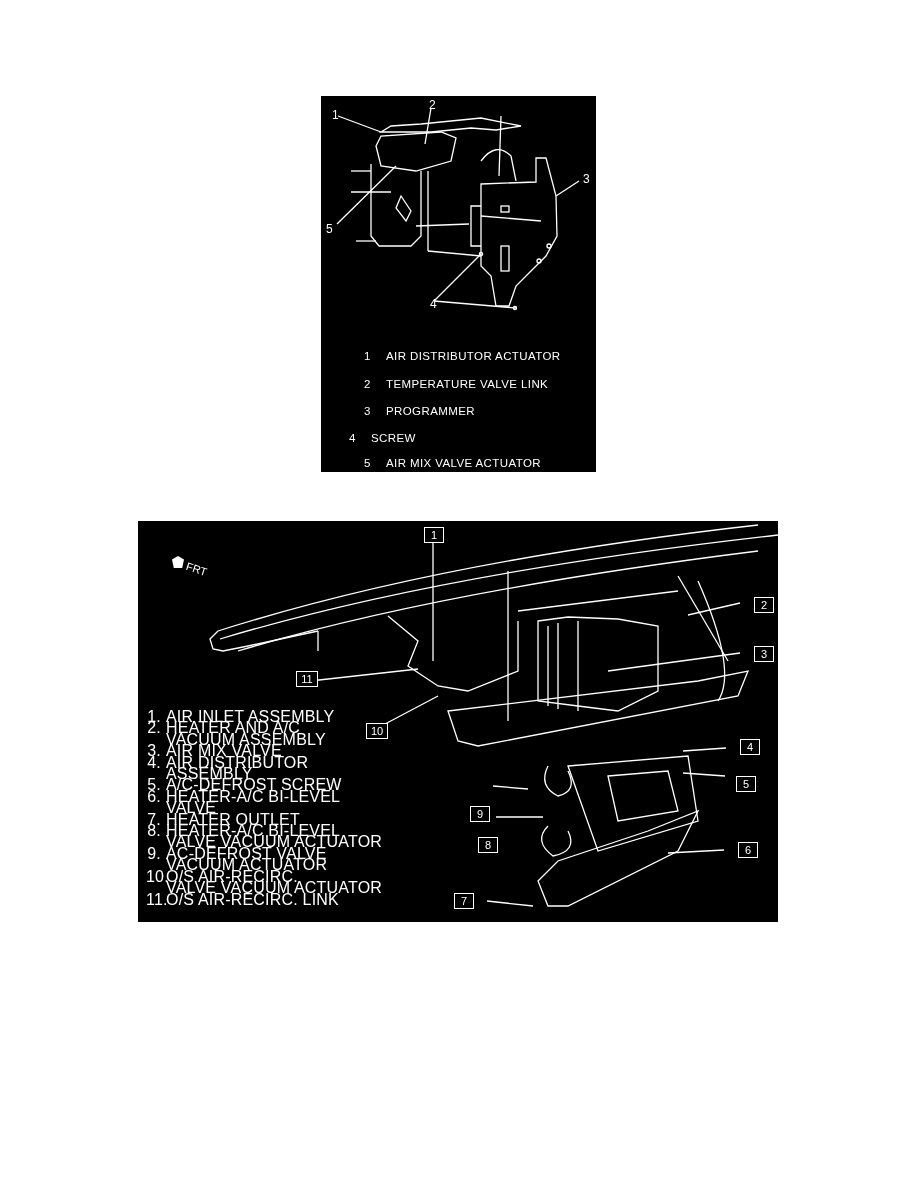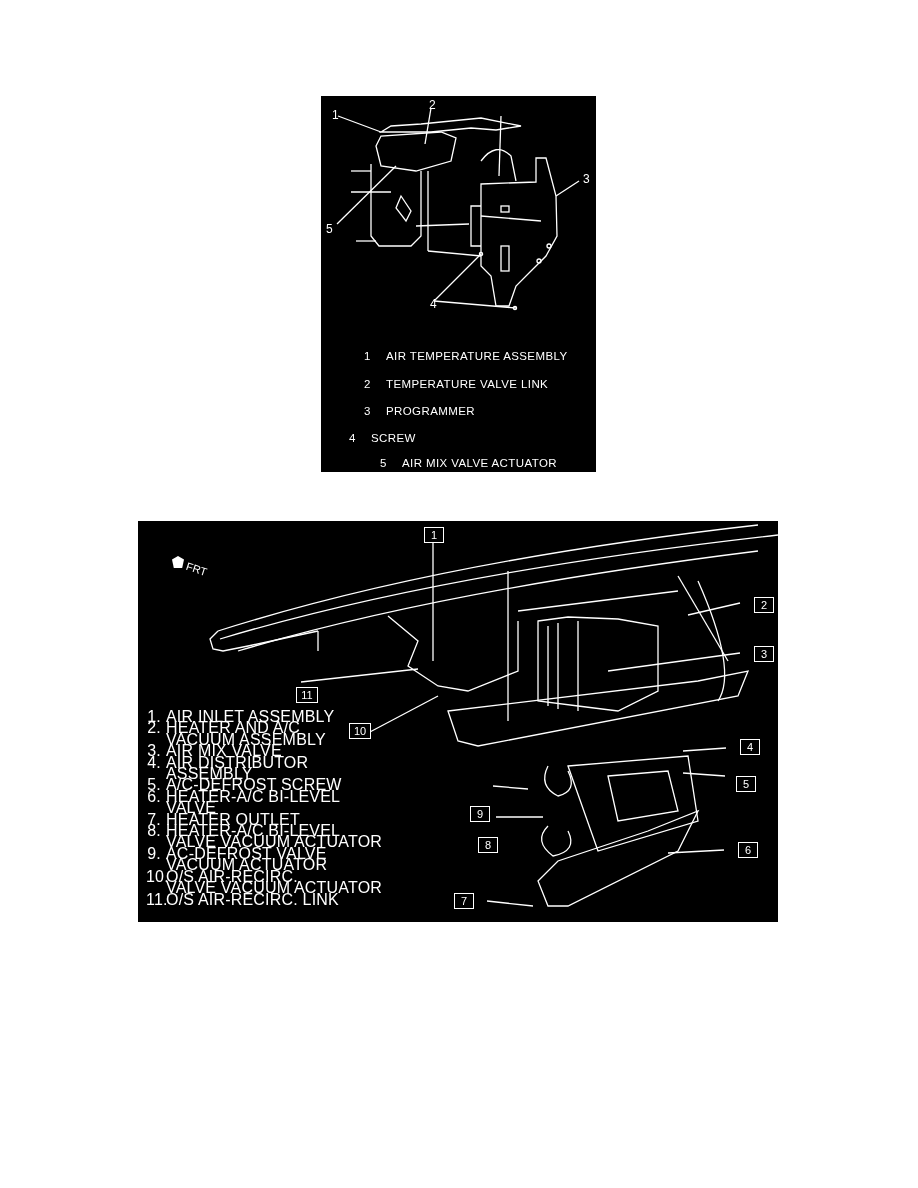--- a/index.html
+++ b/index.html
@@ -60,32 +60,32 @@
     <circle cx="194" cy="212" r="1.6"></circle>
     <circle cx="160" cy="158" r="1.6"></circle>
   </svg>
   <span class="callout-num" style="left:11px;top:12px;">1</span>
   <span class="callout-num" style="left:108px;top:2px;">2</span>
   <span class="callout-num" style="left:262px;top:76px;">3</span>
   <span class="callout-num" style="left:109px;top:201px;">4</span>
   <span class="callout-num" style="left:5px;top:126px;">5</span>
 
   <div class="legend-row" style="left:43px;top:254px;">
-    <span class="legend-num">1</span><span>AIR TEMPERATURE ASSEMBLY</span>
+    <span class="legend-num">1</span><span>AIR DISTRIBUTOR ACTUATOR</span>
   </div>
   <div class="legend-row" style="left:43px;top:282px;">
     <span class="legend-num">2</span><span>TEMPERATURE VALVE LINK</span>
   </div>
   <div class="legend-row" style="left:43px;top:309px;">
     <span class="legend-num">3</span><span>PROGRAMMER</span>
   </div>
   <div class="legend-row" style="left:28px;top:336px;">
     <span class="legend-num">4</span><span>SCREW</span>
   </div>
-  <div class="legend-row" style="left:59px;top:361px;">
+  <div class="legend-row" style="left:43px;top:361px;">
     <span class="legend-num">5</span><span>AIR MIX VALVE ACTUATOR</span>
   </div>
 </div>
 
 <div class="figure" id="fig2">
   <svg class="fig-svg" width="640" height="401" stroke="#fff" fill="none" stroke-width="1.3">
 
     <path d="M80 110 Q300 40 620 4"></path>
     <path d="M82 118 Q300 52 640 14"></path>
     <path d="M100 130 Q300 70 620 30"></path>
@@ -125,22 +125,22 @@
 
   <div class="box-label" style="left:286px;top:6px;">1</div>
   <div class="box-label" style="left:616px;top:76px;">2</div>
   <div class="box-label" style="left:616px;top:125px;">3</div>
   <div class="box-label" style="left:602px;top:218px;">4</div>
   <div class="box-label" style="left:598px;top:255px;">5</div>
   <div class="box-label" style="left:600px;top:321px;">6</div>
   <div class="box-label" style="left:316px;top:372px;">7</div>
   <div class="box-label" style="left:340px;top:316px;">8</div>
   <div class="box-label" style="left:332px;top:285px;">9</div>
-  <div class="box-label wide" style="left:211px;top:202px;">10</div>
-  <div class="box-label wide" style="left:158px;top:166px;">11</div>
+  <div class="box-label wide" style="left:228px;top:202px;">10</div>
+  <div class="box-label wide" style="left:158px;top:150px;">11</div>
 
   <div class="leg2">
     <div class="item"><span class="n">1.</span><span>AIR INLET ASSEMBLY</span></div>
     <div class="item"><span class="n">2.</span><span>HEATER AND A/C</span></div>
     <div class="item cont">VACUUM ASSEMBLY</div>
     <div class="item"><span class="n">3.</span><span>AIR MIX VALVE</span></div>
     <div class="item"><span class="n">4.</span><span>AIR DISTRIBUTOR</span></div>
     <div class="item cont">ASSEMBLY</div>
     <div class="item"><span class="n">5.</span><span>A/C-DEFROST SCREW</span></div>
     <div class="item"><span class="n">6.</span><span>HEATER-A/C BI-LEVEL</span></div>

